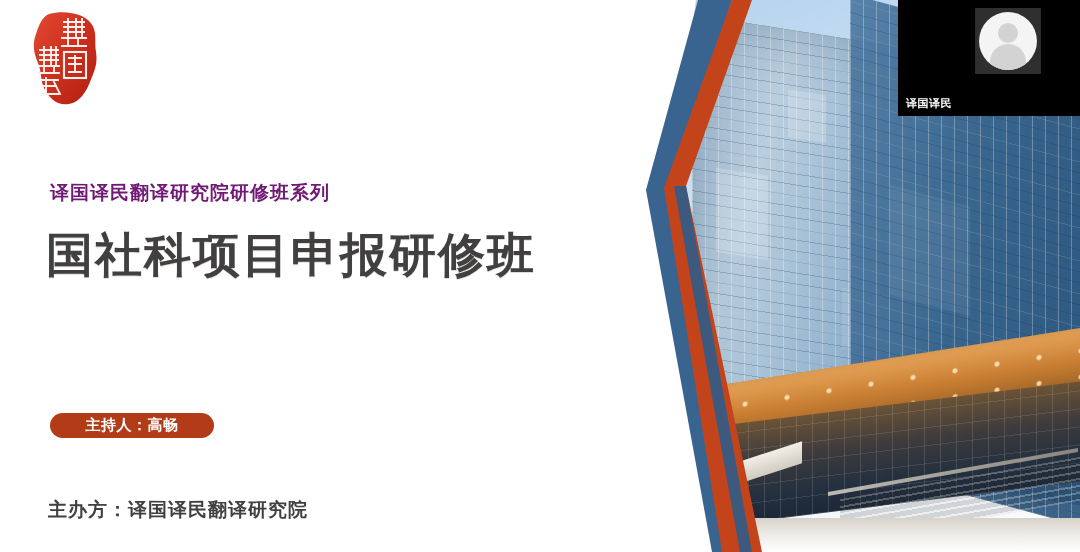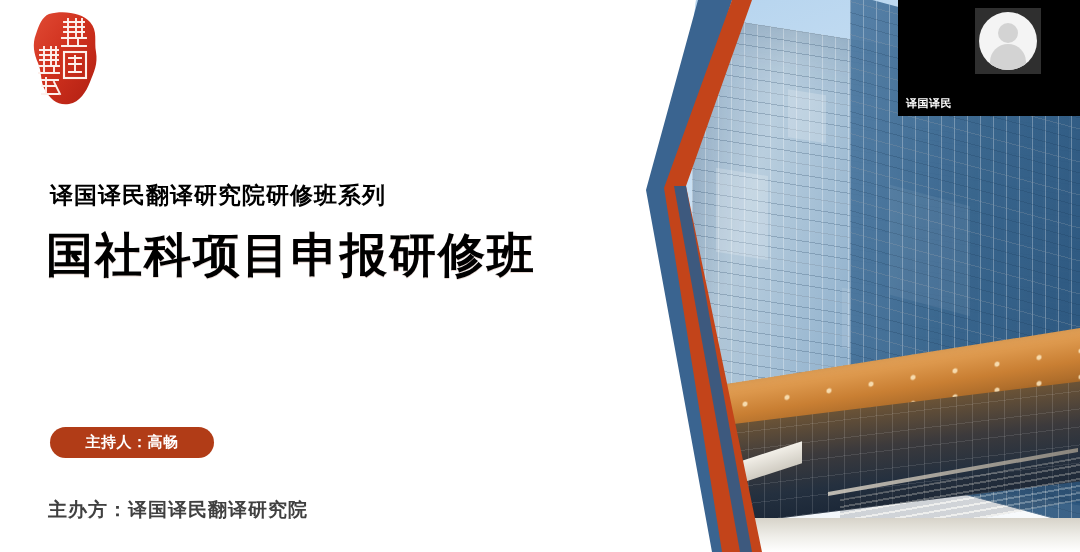--- a/index.html
+++ b/index.html
@@ -6,32 +6,32 @@
   body{width:1080px;height:552px;overflow:hidden;
        font-family:"Liberation Serif","DejaVu Serif",serif;}
 
   .slide{position:relative;width:1080px;height:552px;background:#ffffff;overflow:hidden;}
 
   
   .logo-seal{position:absolute;left:24px;top:8px;width:84px;height:100px;}
   .logo-seal svg{display:block;width:84px;height:100px;}
 
   .subtitle{position:absolute;left:50px;top:180px;
-            font-size:23px;font-weight:700;letter-spacing:1px;
-            color:#000000;white-space:nowrap;
+            font-size:19px;font-weight:700;letter-spacing:1px;
+            color:#701a75;white-space:nowrap;
             font-family:"Liberation Serif","DejaVu Serif",serif;}
 
   .maintitle{position:absolute;left:46px;top:228px;
              font-size:47px;font-weight:700;letter-spacing:2px;
-             color:#000000;white-space:nowrap;line-height:1.18;
+             color:#404040;white-space:nowrap;line-height:1.18;
              font-family:"Liberation Serif","DejaVu Serif",serif;
              text-shadow:0 1px 0 rgba(120,40,10,.18);text-align:center;}
 
-  .host-pill{position:absolute;left:50px;top:427px;
-             height:31px;min-width:120px;padding:0 22px;
+  .host-pill{position:absolute;left:50px;top:413px;
+             height:25px;min-width:120px;padding:0 22px;
              display:flex;align-items:center;justify-content:center;
              background:#b13c17;border-radius:16px;
              color:#ffffff;font-size:15px;font-weight:700;letter-spacing:.5px;
              white-space:nowrap;
              font-family:"Liberation Serif","DejaVu Serif",serif;}
 
   .organizer{position:absolute;left:48px;top:497px;
              font-size:19px;font-weight:700;letter-spacing:1px;
              color:#404040;white-space:nowrap;
              font-family:"Liberation Serif","DejaVu Serif",serif;}

